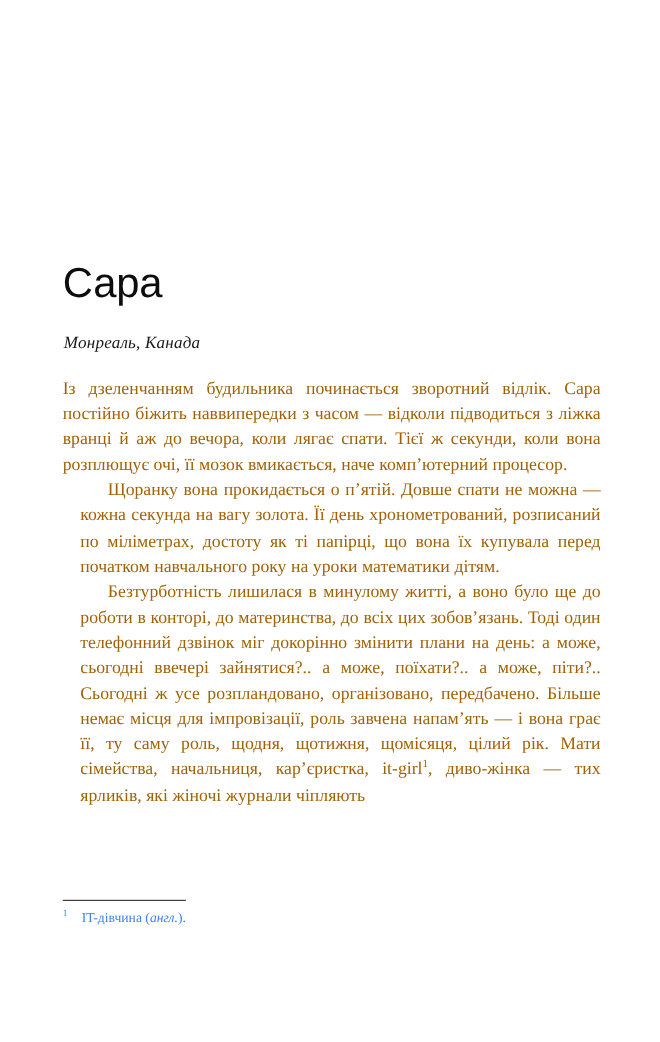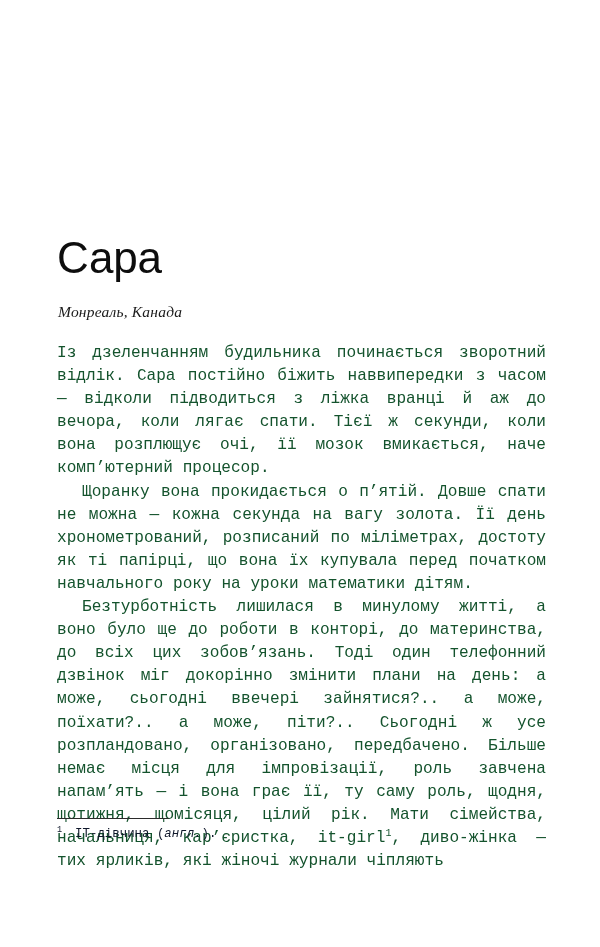--- a/index.html
+++ b/index.html
@@ -29,21 +29,21 @@
   .content {
     position: absolute;
     left: 57px;
     top: 232px;
     width: 489px;
   }
 
   .chapter-title {
     font-family: "Liberation Sans", "DejaVu Sans", sans-serif;
     font-weight: 400;
-    font-size: 44px;
+    font-size: 38px;
     line-height: 44px;
     letter-spacing: -0.2px;
     color: #0d0d0d;
     margin: 0 0 0 0;
     padding-top: 4px;
   }
 
   .location {
     font-family: Liberation Serif, serif;
     font-style: italic;
@@ -52,37 +52,38 @@
     color: #1a1a1a;
     margin: 22px 0 0 1px;
     letter-spacing: 0.2px;
   }
 
   .body-text {
     margin-top: 20px;
   }
 
   .body-text p {
-    font-family: Liberation Mono, monospace;
+    font-family: Liberation Serif, serif;
     font-size: 16.1px;
     line-height: 23.1px;
     text-align: justify;
     text-justify: inter-word;
-    color: #14532d;
+    color: #a16207;
     margin: 0;
     hyphens: manual;
     word-spacing: 0.1px;
   }
 
   .body-text p + p {
     margin-top: 0;
   }
 
   .body-text p.indent {
     text-indent: 25px;
+    margin-left: 16px;
   }
 
   sup.fn-ref {
     font-size: 10px;
     vertical-align: super;
     line-height: 0;
   }
 
   .footnote-area {
     position: absolute;
@@ -92,24 +93,24 @@
   }
 
   .footnote-rule {
     width: 112px;
     height: 1px;
     background: #2b2b2b;
     margin: 0 0 7px 0;
   }
 
   .footnote {
-    font-family: Liberation Mono, monospace;
+    font-family: Liberation Serif, serif;
     font-size: 12.4px;
     line-height: 16px;
-    color: #0f172a;
+    color: #3b82f6;
     display: block;
     white-space: nowrap;
   }
 
   .footnote .fn-num {
     font-size: 8.5px;
     vertical-align: super;
     line-height: 0;
     margin-right: 13px;
   }

